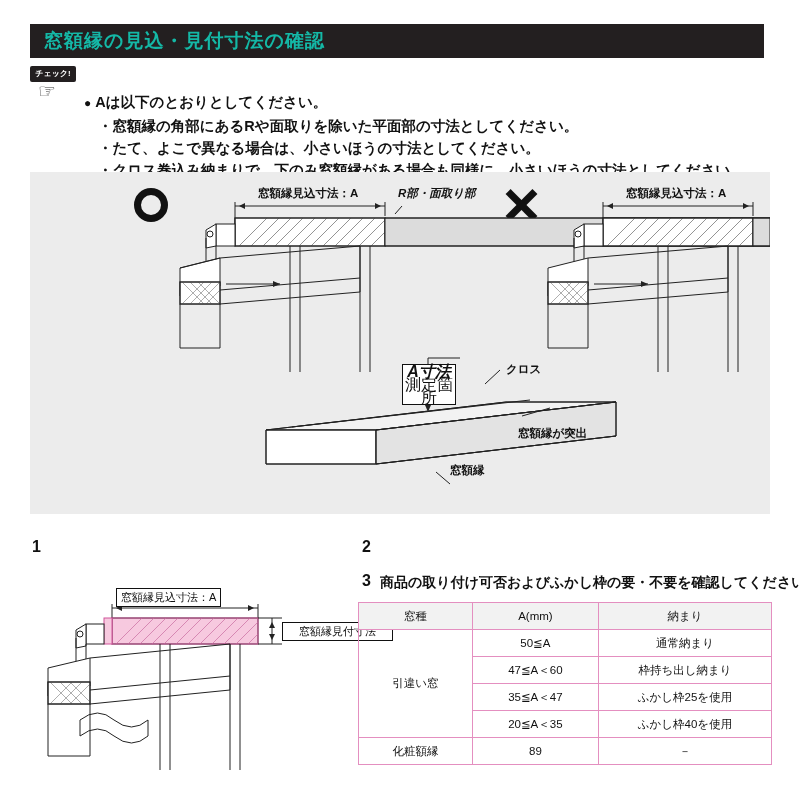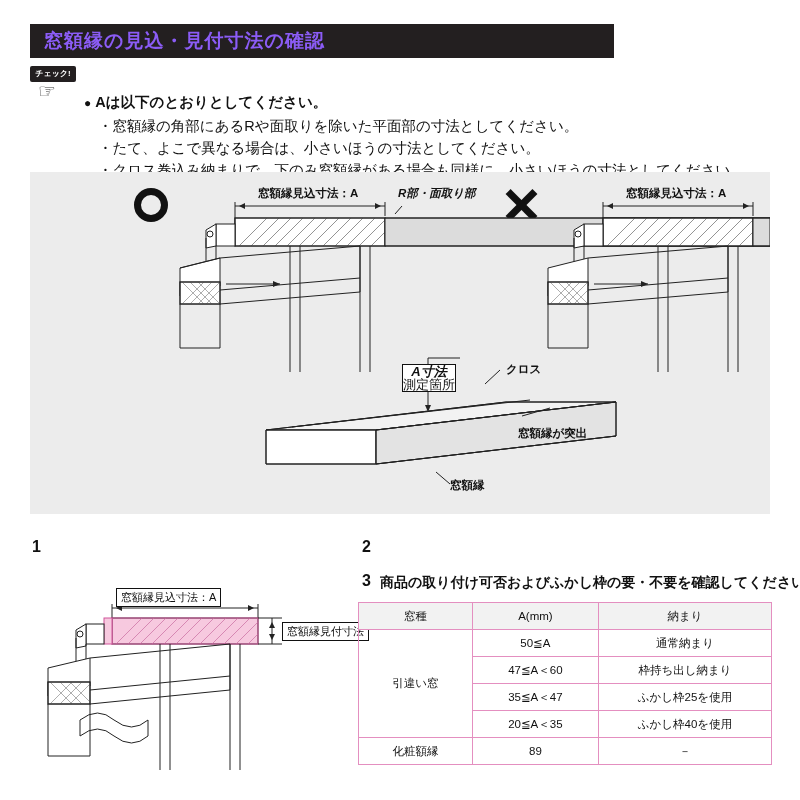--- a/index.html
+++ b/index.html
@@ -19,24 +19,24 @@
     position: relative;
     width: 800px;
     height: 800px;
   }
 
   
   .title-bar {
     position: absolute;
     left: 30px;
     top: 24px;
-    width: 584px;
+    width: 734px;
     height: 34px;
     background: #231f20;
-    color: #8b5cf6;
+    color: #14b8a6;
     display: flex;
     align-items: center;
     padding-left: 14px;
     box-sizing: border-box;
   }
   .title-bar .t {
     font-size: 19px;
     font-weight: bold;
     letter-spacing: 1px;
   }
@@ -84,21 +84,21 @@
   }
   .bullets .lead {
     font-weight: bold;
     margin-bottom: 2px;
   }
   .bullets .lead .dot {
     font-size: 12px;
     margin-right: 4px;
   }
   .bullets .sub {
-    font-weight: normal;
+    font-weight: bold;
     margin-left: 14px;
     margin-bottom: 1px;
     white-space: nowrap;
   }
 
   
   .figure-panel {
     position: absolute;
     left: 30px;
     top: 172px;
@@ -397,28 +397,28 @@
         <line x1="492" y1="244" x2="520" y2="236"></line>
 
         <line x1="406" y1="300" x2="420" y2="312"></line>
       </g>
     </svg>
 
     <div class="fig-label b" style="left:228px; top:14px;">窓額縁見込寸法：A</div>
     <div class="fig-label b" style="left:368px; top:14px;font-style:italic;">R部・面取り部</div>
     <div class="fig-label b" style="left:596px; top:14px;">窓額縁見込寸法：A</div>
 
-    <div style="position:absolute; left:372px; top:192px; width:52px; border:1px solid #111; background:#fff; text-align:center; font-size:13px; line-height:13px;">
+    <div style="position:absolute; left:372px; top:192px; width:52px; border:1px solid #111; background:#fff; text-align:center; font-size:16px; line-height:13px;">
       <div style="font-weight:bold; font-style:italic;">A寸法</div>
       <div>測定箇所</div>
     </div>
 
     <div class="fig-label b" style="left:476px; top:190px;">クロス</div>
     <div class="fig-label b" style="left:488px; top:254px;">窓額縁が突出</div>
-    <div class="fig-label b" style="left:420px; top:306px;">窓額縁</div>
+    <div class="fig-label b" style="left:420px; top:291px;">窓額縁</div>
   </div>
 
   <div class="num" style="left:32px; top:538px;">1</div>
 
   <div class="num" style="left:362px; top:538px;">2</div>
 
   <div class="num" style="left:362px; top:572px;">3</div>
   <div class="step-text" style="left:380px; top:574px;">商品の取り付け可否およびふかし枠の要・不要を確認してください。</div>
 
   <div class="lower-fig">
@@ -488,21 +488,21 @@
         <line x1="28" y1="186" x2="70" y2="186"></line>
 
         <path d="M60 150 q18 -14 34 0 q18 14 34 0" stroke="#222"></path>
         <path d="M60 166 q18 -14 34 0 q18 14 34 0" stroke="#222"></path>
         <line x1="60" y1="150" x2="60" y2="166"></line>
         <line x1="128" y1="150" x2="128" y2="166"></line>
       </g>
     </svg>
 
     <div class="dimline-lbl" style="left:96px; top:18px;">窓額縁見込寸法：A</div>
-    <div class="label-pinkbox" style="left:262px; top:52px; border:1px solid #111; background:#fff; padding:1px 4px;">窓額縁見付寸法</div>
+    <div class="label-pinkbox" style="left:262px; top:52px; border:1px solid #111; background:#fff; padding:1px 16px;">窓額縁見付寸法</div>
   </div>
 
   <div class="tbl-wrap">
     <table class="spec">
       <thead>
         <tr>
           <td class="col1">窓種</td>
           <td class="col2">A(mm)</td>
           <td class="col3">納まり</td>
         </tr>

